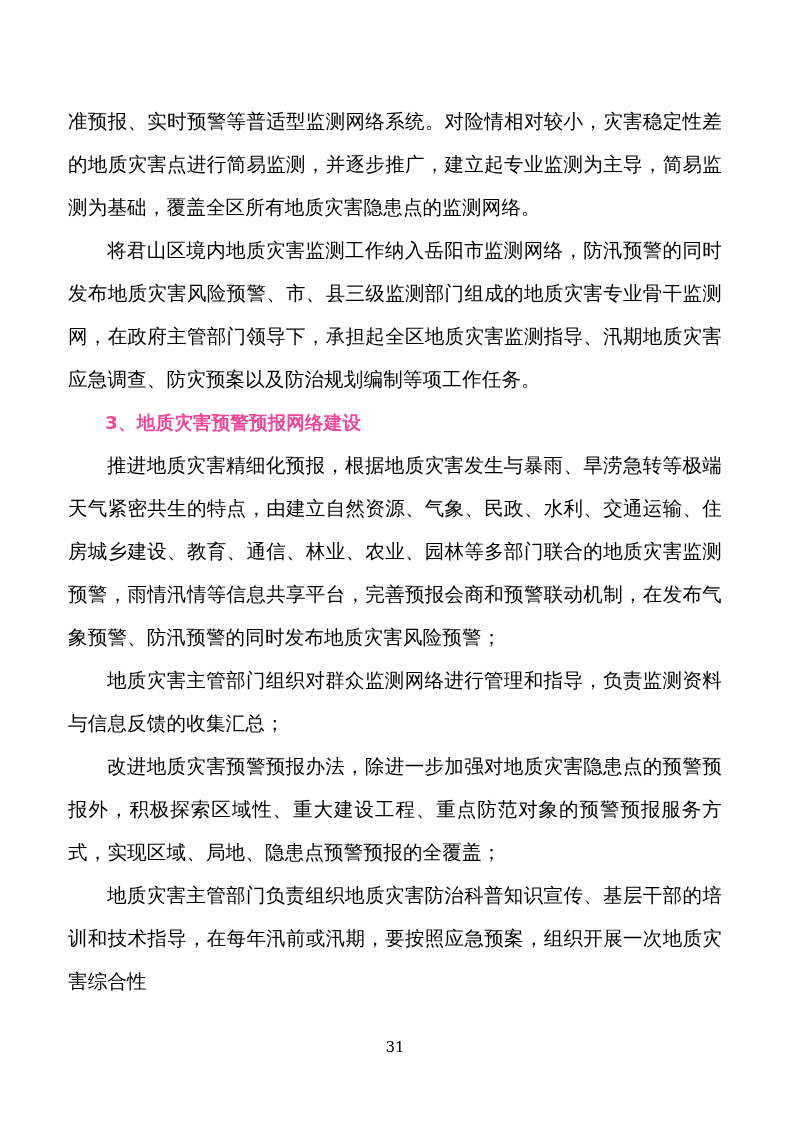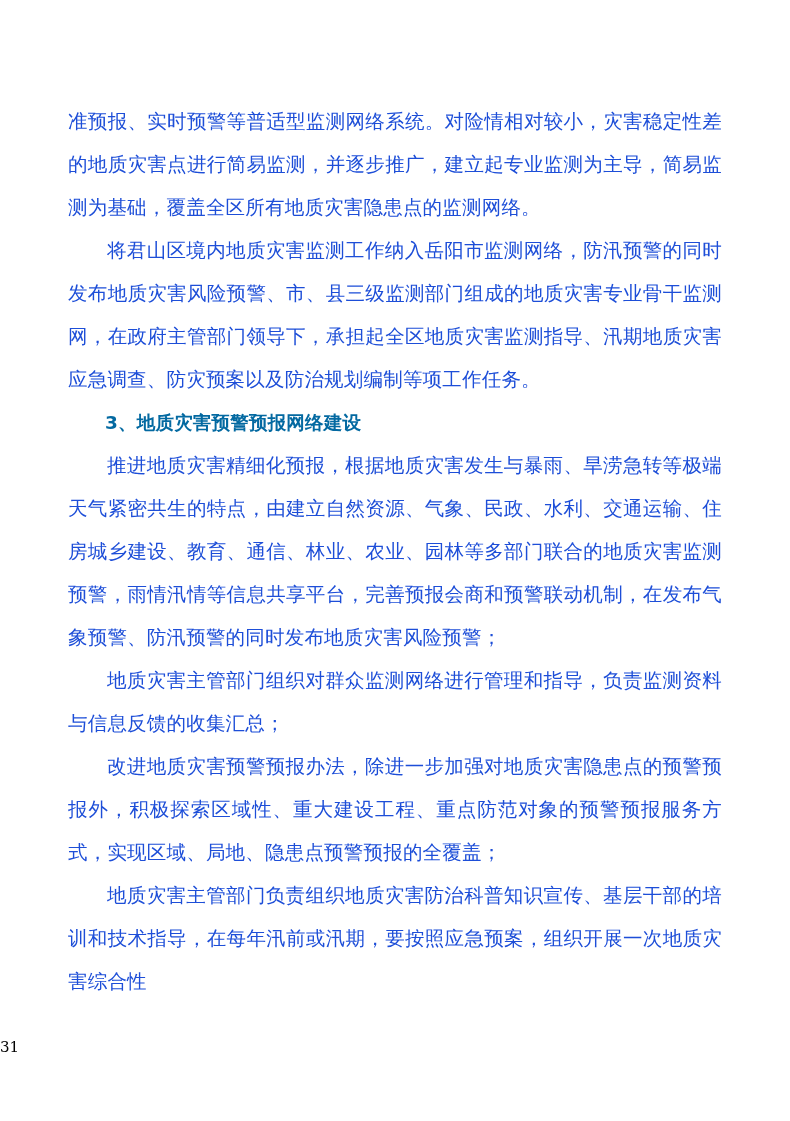--- a/index.html
+++ b/index.html
@@ -22,44 +22,45 @@
   .content {
     position: absolute;
     left: 68px;
     top: 100px;
     width: 654px;
   }
   .para {
     font-family: "DejaVu Serif", "Liberation Serif", serif;
     font-size: 19.5px;
     line-height: 43px;
-    color: #1d4ed8;
+    color: #000000;
     text-align: justify;
     text-justify: inter-ideograph;
     margin: 0;
     letter-spacing: 0.2px;
   }
   .indent {
     text-indent: 2em;
   }
   .heading {
     font-family: "DejaVu Sans", "Liberation Sans", sans-serif;
     font-size: 18.5px;
     font-weight: bold;
     line-height: 43px;
-    color: #0369a1;
+    color: #ec4899;
     margin: 0;
     text-indent: 2em;
     letter-spacing: 0.2px;
   }
   .page-number {
     position: absolute;
     left: 0;
     right: 0;
     top: 1038px;
+    text-align: center;
     font-family: "DejaVu Serif", "Liberation Serif", serif;
     font-size: 15px;
     color: #000000;
   }
 </style>
 </head>
 <body>
 
 <div class="page">
   <div class="content">

